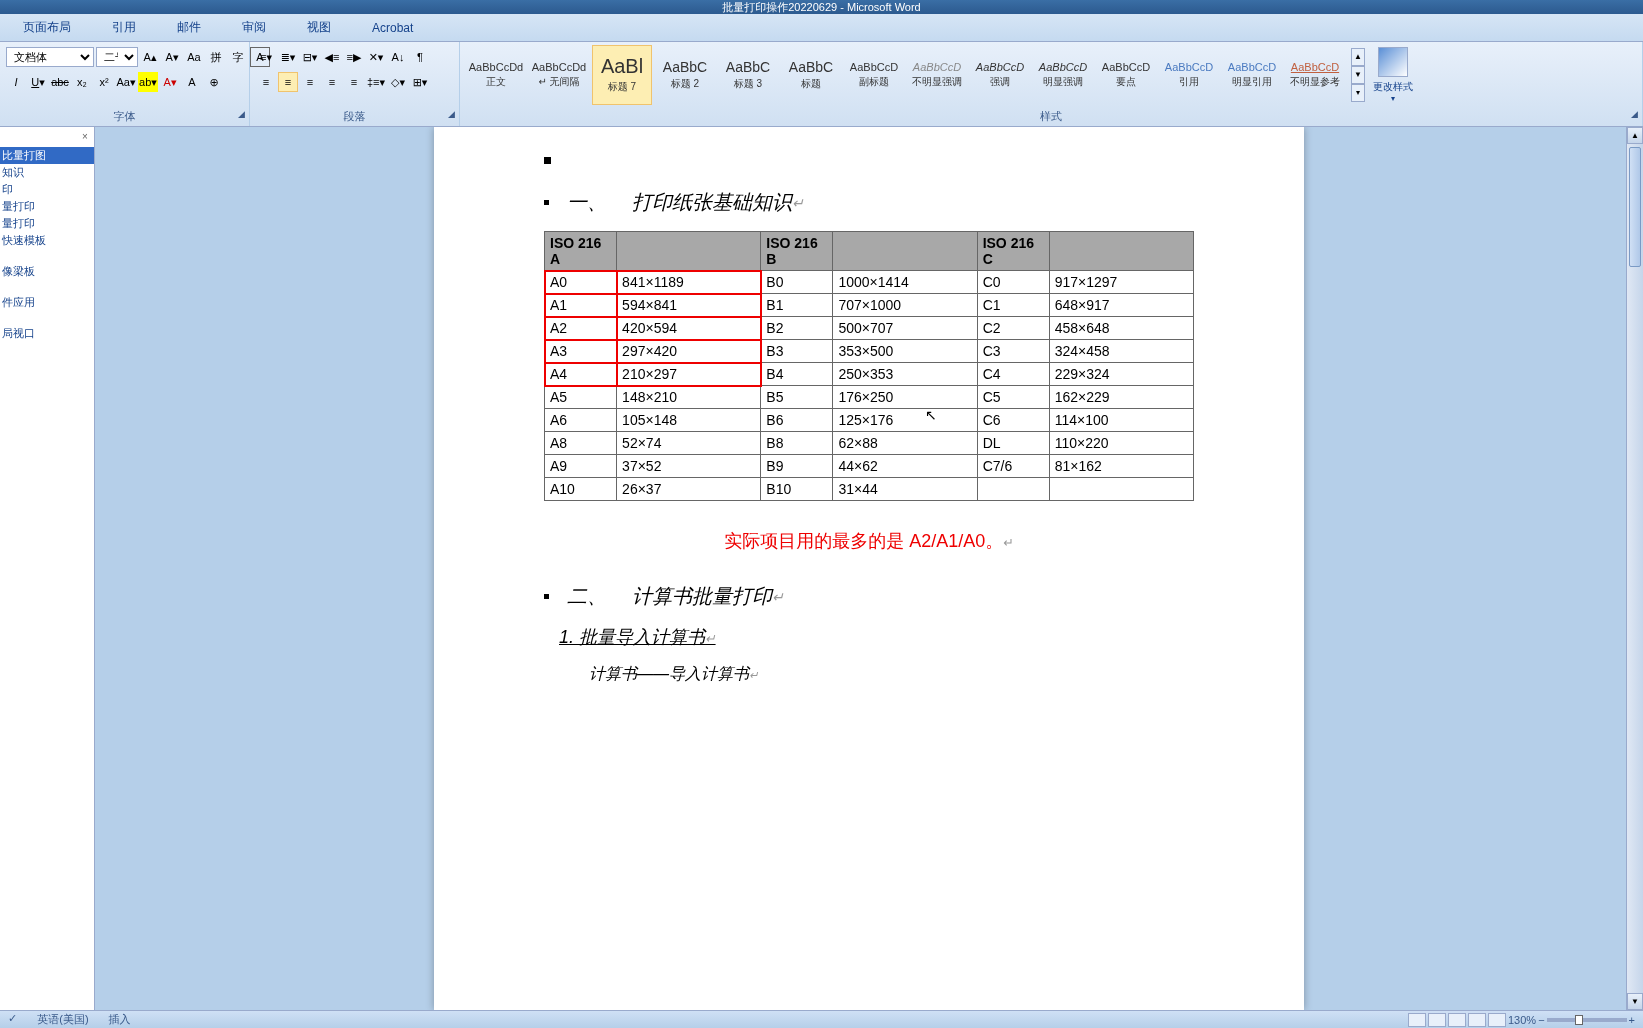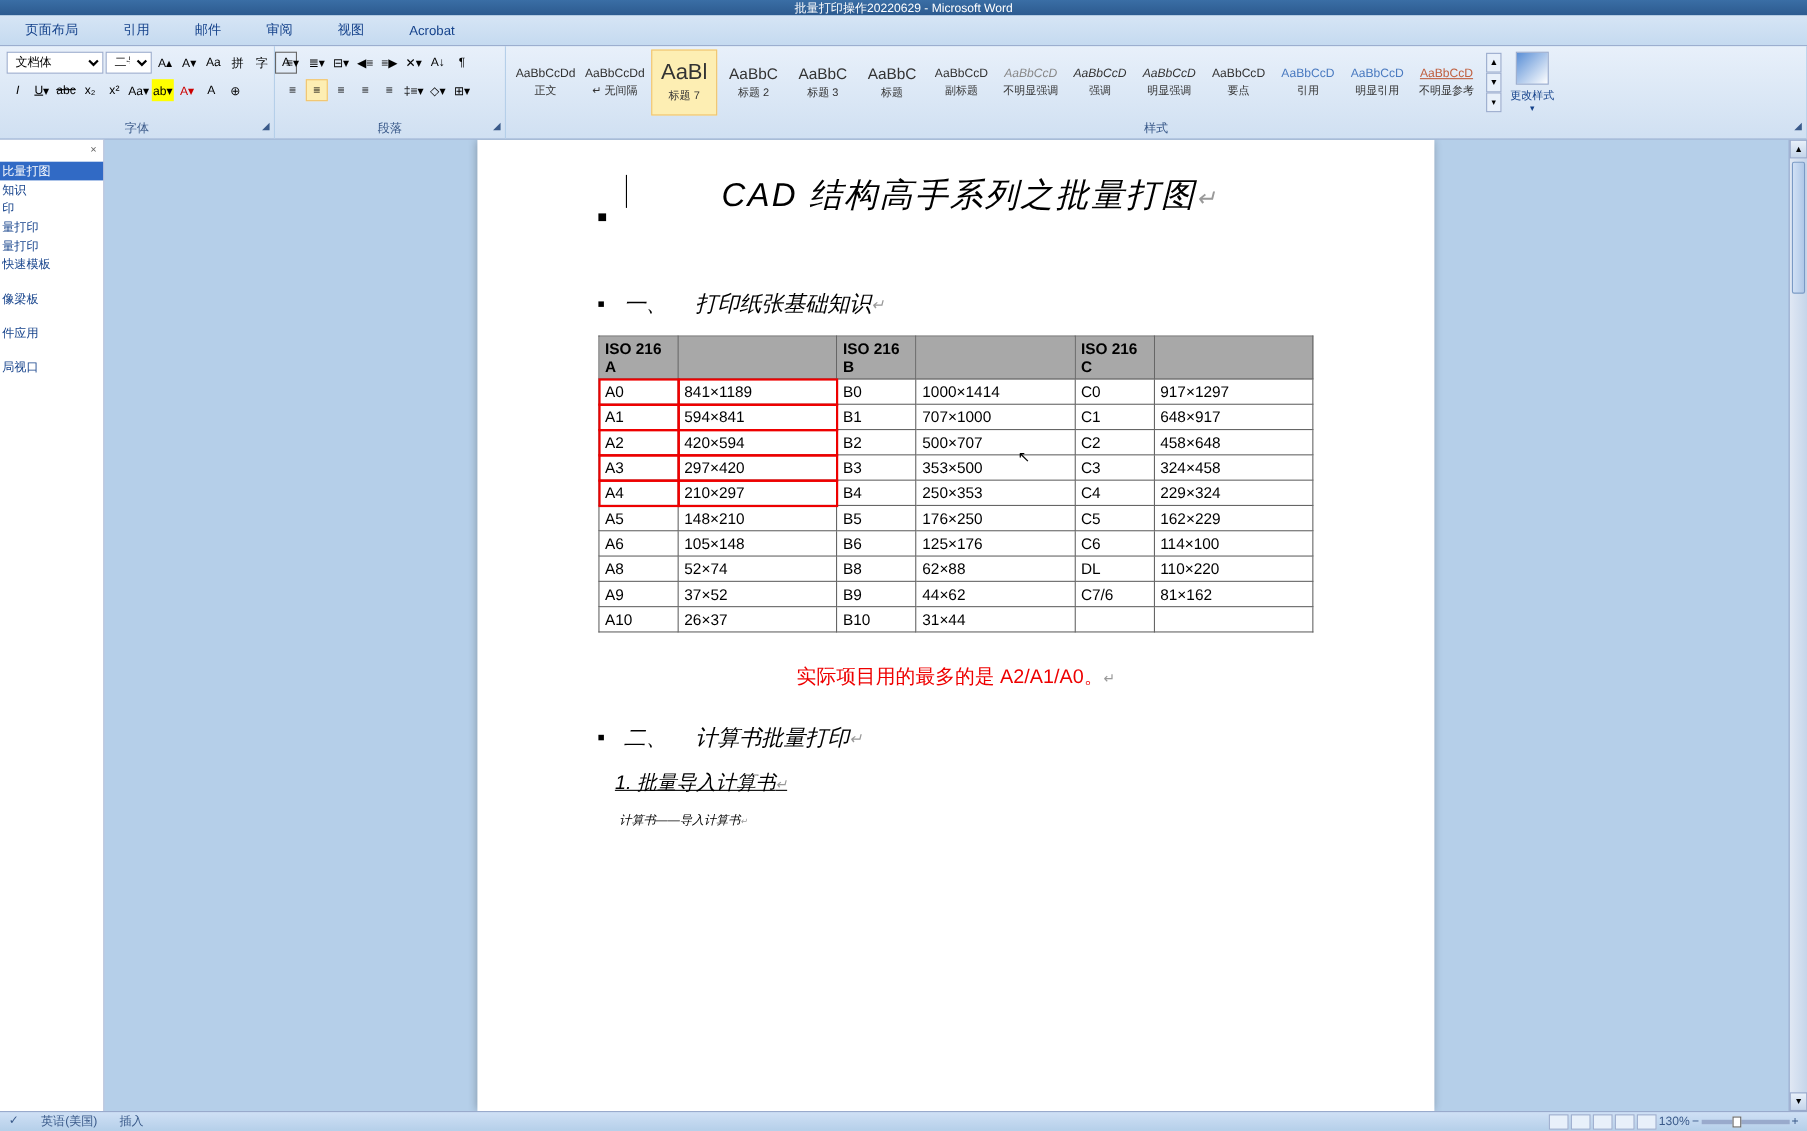--- a/index.html
+++ b/index.html
@@ -60,21 +60,21 @@
     .heading-num { margin-right: 25px; }
     
     .paper-table { border-collapse: collapse; width: 100%; margin: 10px 0 28px 0; font-family: "Times New Roman", serif; font-size: 14px; }
     .paper-table th { background: #a8a8a8; font-weight: bold; text-align: left; padding: 3px 5px; border: 1px solid #666; }
     .paper-table td { padding: 3px 5px; border: 1px solid #666; }
     .red-box { outline: 2px solid #e00; outline-offset: -1px; }
     
     .note-red { color: #e00; font-size: 18px; margin: 15px 0 30px 0; text-align: center; }
     
     .list-item { font-family: "KaiTi", "STKaiti", serif; font-size: 18px; font-style: italic; margin: 15px 0 15px 15px; text-decoration: underline; }
-    .sub-text { font-family: "KaiTi", "STKaiti", serif; font-size: 11px; font-style: italic; margin-left: 19px; }
+    .sub-text { font-family: "KaiTi", "STKaiti", serif; font-size: 16px; font-style: italic; margin-left: 45px; }
     
     .status-bar { position: fixed; bottom: 0; left: 0; right: 0; height: 18px; background: linear-gradient(to bottom, #cfe0f5, #b5cfe9); border-top: 1px solid #9ac; display: flex; align-items: center; font-size: 11px; color: #3a5a8a; padding: 0 8px; justify-content: space-between; }
     .status-right { display: flex; align-items: center; gap: 2px; }
     .view-btn { width: 18px; height: 14px; border: 1px solid #9ac; background: #e8f0fa; }
     .zoom-slider { width: 80px; height: 4px; background: #9ac; position: relative; }
     .zoom-thumb { position: absolute; left: 35%; top: -3px; width: 8px; height: 10px; background: #fff; border: 1px solid #666; }
     
     .cursor-arrow { position: absolute; left: 491px; top: 280px; font-size: 14px; color: #000; pointer-events: none; z-index: 10; }
     .text-cursor { position: absolute; border-left: 1px solid #000; height: 30px; }
     .paramark { color: #999; font-size: 0.7em; }
@@ -244,24 +244,20 @@
       <div class="nav-item">件应用</div>
       <div class="nav-spacer"></div>
       <div class="nav-item">局视口</div>
     </div>
   </div>
 
   <div class="doc-area">
     <div class="page">
       <div style="display:flex;align-items:center;">
         <span class="bullet-dot"></span>
-        <div class="doc-title" style="flex:1;position:relative;">
-          <span class="text-cursor" style="left:0;top:2px;"></span>
-          <span>CAD 结构高手系列之批量打图</span><span class="paramark">↵</span>
-        </div>
       </div>
 
       <div class="heading">
         <span class="bullet-dot sm"></span>
         <span class="heading-num">一、</span>
         <span>打印纸张基础知识</span>
           <span class="paramark">↵</span>
       </div>
 
       <div class="cursor-arrow">↖</div>

